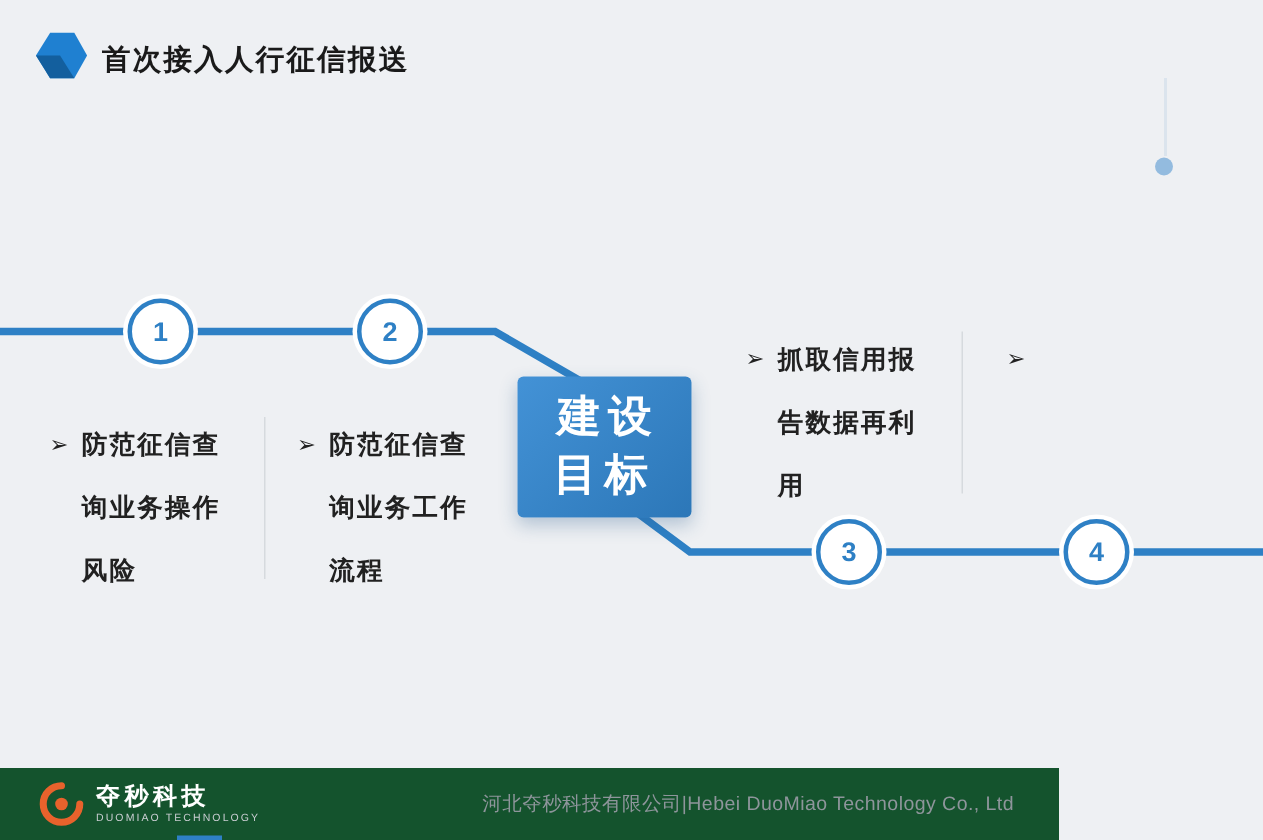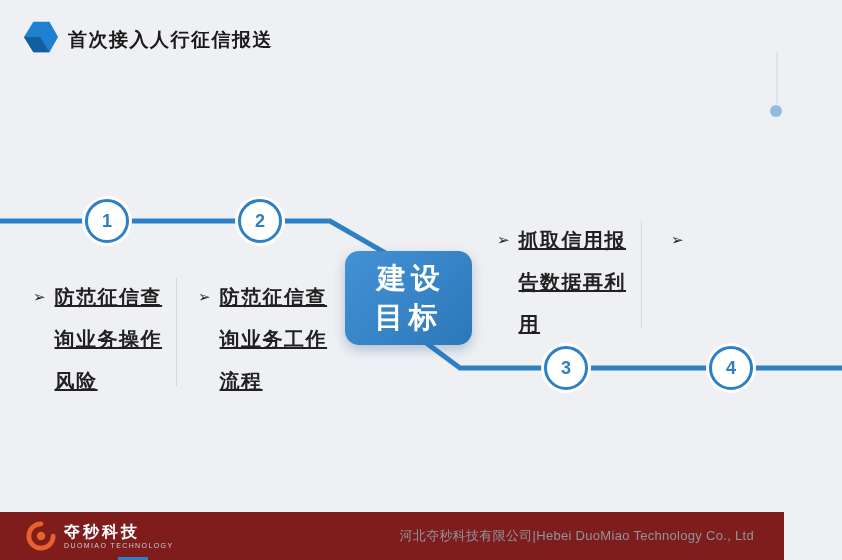--- a/index.html
+++ b/index.html
@@ -30,40 +30,40 @@
     background:#fff; display:flex; align-items:center; justify-content:center;
   }
   .step-circle .ring {
     width:38px; height:38px; border-radius:50%; background:#fff;
     border:3px solid #2e80c5; display:flex; align-items:center; justify-content:center;
     font-size:18px; font-weight:bold; color:#2e80c5;
   }
 
   
   .center-box {
-    position:absolute; left:345px; top:251px; width:127px; height:94px;
+    position:absolute; left:345px; top:251px; width:116px; height:94px;
     background:linear-gradient(135deg,#4392d6,#2c77b8);
-    border-radius:14px; box-shadow:0 5px 12px rgba(40,90,140,.30);
+    border-radius:4px; box-shadow:0 5px 12px rgba(40,90,140,.30);
     display:flex; align-items:center; justify-content:center;
     color:#fff; font-size:29px; font-weight:bold;
     letter-spacing:5px; text-indent:5px; line-height:1.35;
     white-space:pre-line; text-align:center;
   }
 
   
   .step-text { position:absolute; display:flex; color:#212121; font-weight:bold; }
   .step-text .bullet { font-size:15px; line-height:42px; margin-right:9px; }
-  .step-text .txt { font-size:20px; line-height:42px; letter-spacing:1.5px; white-space:pre-line;text-decoration:underline; }
+  .step-text .txt { font-size:17px; line-height:42px; letter-spacing:1.5px; white-space:pre-line; }
 
   .vdiv { position:absolute; width:1px; background:#d6dade; }
 
   
   .footer {
-    position:absolute; left:0; bottom:0; width:784px; height:48px;
-    background:#7f1d1d; display:flex; align-items:center;
+    position:absolute; left:0; bottom:0; width:706px; height:48px;
+    background:#14532d; display:flex; align-items:center;
   }
   .logo { display:flex; align-items:center; margin-left:26px; gap:8px; }
   .logo-icon { width:30px; height:30px; }
   .logo-texts { display:flex; flex-direction:column; }
   .logo-cn { color:#ffffff; font-size:16px; font-weight:bold; letter-spacing:3px; line-height:18px; }
   .logo-en { color:#c9cdd1; font-size:7px; letter-spacing:1.4px; line-height:9px; }
   .company { margin-left:auto; margin-right:30px; color:#8e959b; font-size:13px; letter-spacing:.3px; }
   .footer-accent { position:absolute; left:118px; bottom:0; width:30px; height:3px; background:#2e80c5; }
 </style>
 </head>

